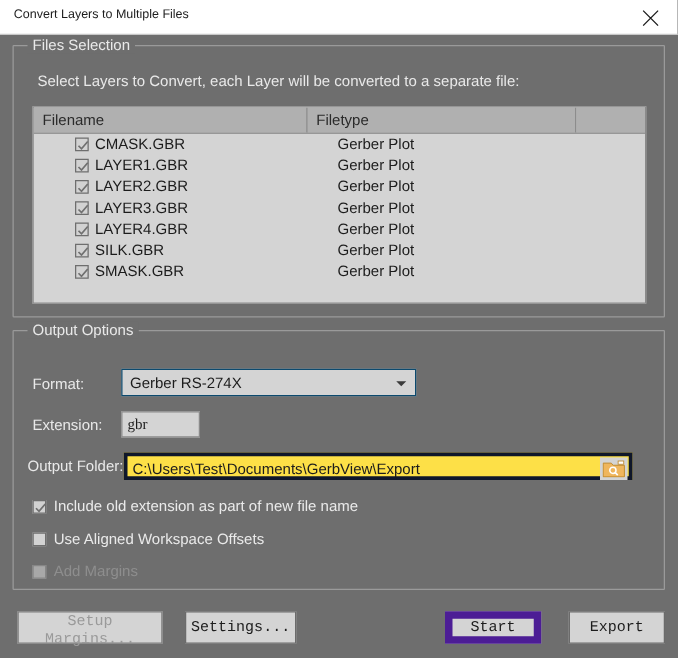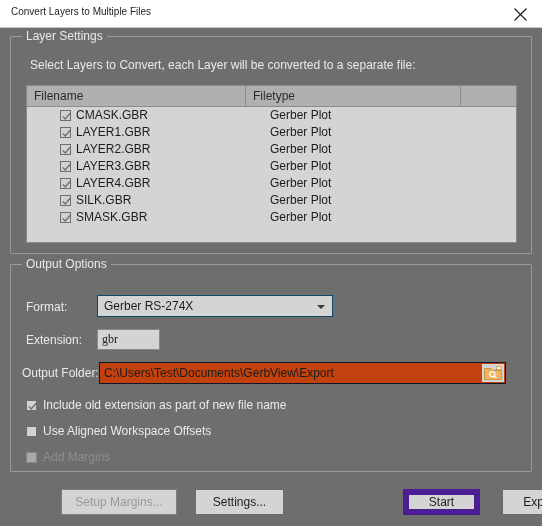--- a/index.html
+++ b/index.html
@@ -182,22 +182,22 @@
     font-size: 12px;
     color: #1c1c1c;
     padding: 0 4px;
     outline: none;
   }
 
   #folder-wrap {
     position: absolute;
     left: 99px; top: 362px;
     width: 407px; height: 22px;
-    background: #c2410c;
-    border: 1px solid #0f172a;
+    background: #fde047;
+    border: 3px solid #0f172a;
     box-sizing: border-box;
     padding-left: 44px;
   }
   #input-folder {
     position: absolute;
     left: 0; top: 0;
     width: 380px; height: 20px;
     background: transparent;
     border: none;
     font-family: "Liberation Sans", sans-serif;
@@ -244,27 +244,26 @@
     white-space: nowrap;
   }
   .opt-label.disabled { color: #8e8e8e; }
 
   
   .btn {
     position: absolute;
     background: #d4d4d4;
     border: 1px solid #6b6b6b;
     box-sizing: border-box;
-    font-family: Liberation Sans, sans-serif;
+    font-family: Liberation Mono, monospace;
     font-size: 12px;
     color: #1c1c1c;
     text-align: center;
     cursor: pointer;
     padding: 0;
-    margin-left: 47px;
   }
   .btn.disabled { color: #9a9a9a; border-color: #7d7d7d; cursor: default; }
   .btn.default { border: 6px solid #4c1d95; text-align: center; }
 
   #btn-setup-margins { left: 14px;  top: 489px; width: 116px; height: 26px; }
   #btn-settings      { left: 148px; top: 489px; width: 89px;  height: 26px; }
   #btn-start         { left: 356px; top: 489px; width: 77px;  height: 26px; }
   #btn-cancel        { left: 455px; top: 489px; width: 77px;  height: 26px; }
 </style>
 </head>
@@ -273,21 +272,21 @@
 <div id="titlebar">
   <div id="title-text">Convert Layers to Multiple Files</div>
   <div id="close-btn">
     <svg width="13" height="13" viewBox="0 0 13 13">
       <path d="M0.5 0.5 L12.5 12.5 M12.5 0.5 L0.5 12.5" stroke="#1d1d1d" stroke-width="1.1" fill="none"></path>
     </svg>
   </div>
 </div>
 
 <div class="groupbox" id="grp-layer">
-  <span class="group-title">Layer Settings</span>
+  <span class="group-title">Files Selection</span>
 </div>
 
 <div id="hint-text">Select Layers to Convert, each Layer will be converted to a separate file:</div>
 
 <div id="listview">
   <div id="list-header">
     <div class="hdr-cell" id="hdr-filetype">Filetype</div>
     <div class="hdr-cell" id="hdr-filename">Filename</div>
     <div class="hdr-cell" id="hdr-blank"></div>
   </div>

